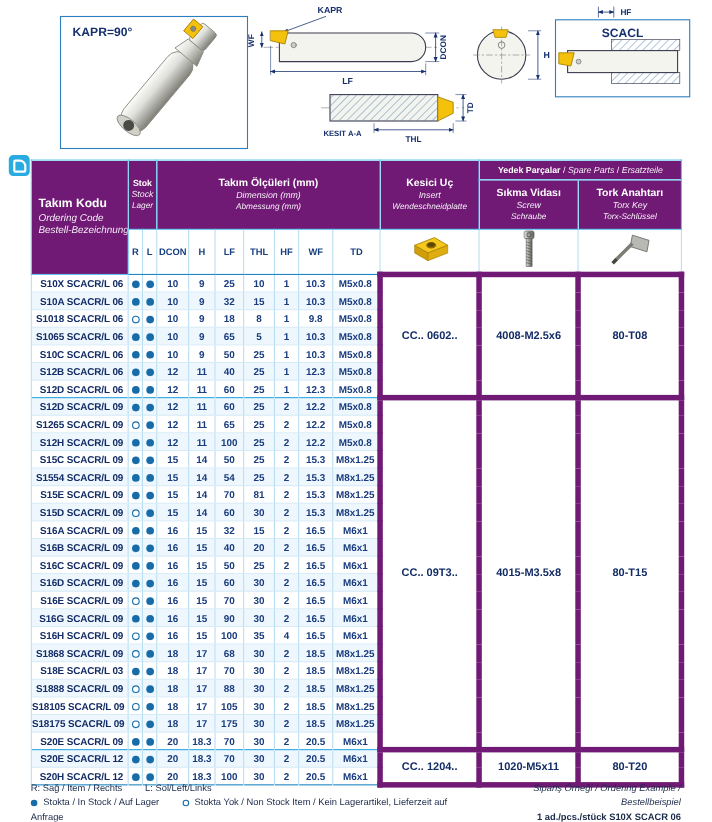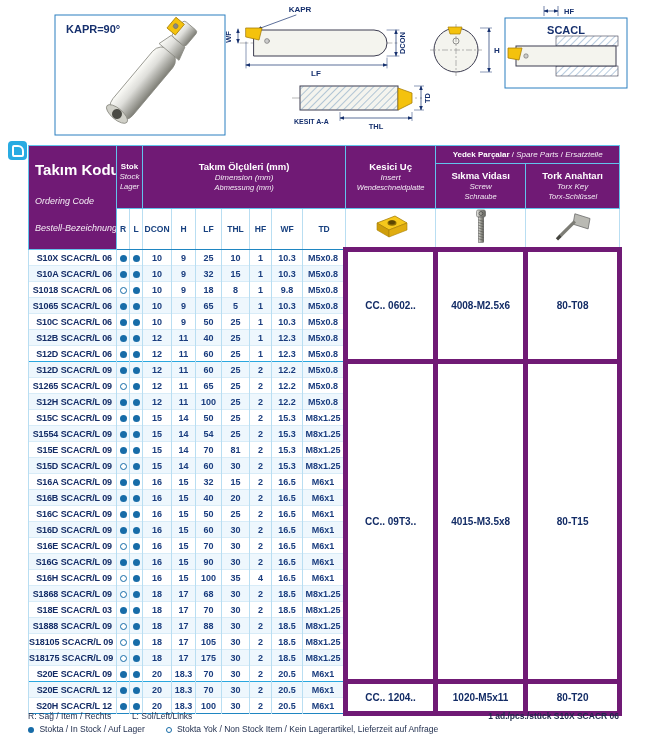--- a/index.html
+++ b/index.html
@@ -24,22 +24,22 @@
   .band-a th { height:17px; }
   .band-b th { height:44px; }
   .band-c th { height:36px; background:#fff; color:#17407f; font-weight:bold; font-size:8.5px;
                border:1px solid #b9def2; border-bottom:1px solid #1f86c2; }
   .band-c th.img-cell { background:#fff; }
 
   .code-head { text-align:left !important; padding-left:6px !important; }
   .hl1 { display:block; font-size:9.5px; font-weight:bold; line-height:1.25; }
   .hl2 { display:block; font-size:8px; font-style:italic; opacity:.92; line-height:1.25; }
   .hl3 { display:block; font-size:7.5px; font-style:italic; opacity:.92; line-height:1.25; }
-  .code-head .hl1 { font-size:15px; }
-  .code-head .hl2, .code-head .hl3 { font-size:9px;margin-top:16px; }
+  .code-head .hl1 { font-size:11px; }
+  .code-head .hl2, .code-head .hl3 { font-size:9px; }
   .spare-head { font-size:8px; }
   .spare-head .tr { font-weight:bold; }
   .spare-head .en, .spare-head .de { font-style:italic; opacity:.92; }
 
   tbody td { height:15px; font-size:9px; color:#193c7e; text-align:center;
              border-right:1px solid #b9def2; border-left:1px solid #b9def2; border-top:1px solid #d8ecf8; }
   tbody tr.alt td { background:#eef7fd; }
   tbody tr.gstart td { border-top:1px solid #2aa7df; }
   td.code { text-align:right; padding-right:4px; font-weight:bold; color:#132c66; letter-spacing:-0.1px; }
   td.val  { font-weight:bold; }
@@ -642,17 +642,18 @@
       </div>
       <div class="fn-line">
         <span class="dot filled"></span>
         <span>Stokta / In Stock / Auf Lager</span>
         <span class="fn-gap"></span>
         <span class="dot hollow"></span>
         <span>Stokta Yok / Non Stock Item / Kein Lagerartikel, Lieferzeit auf Anfrage</span>
       </div>
     </div>
     <div class="fn-right">
+      <div class="fn-line em">Sipariş Örneği / Ordering Example / Bestellbeispiel</div>
       <div class="fn-line strong">1 ad./pcs./stück S10X SCACR 06</div>
     </div>
   </div>
 
 </div>
 
 </body></html>

